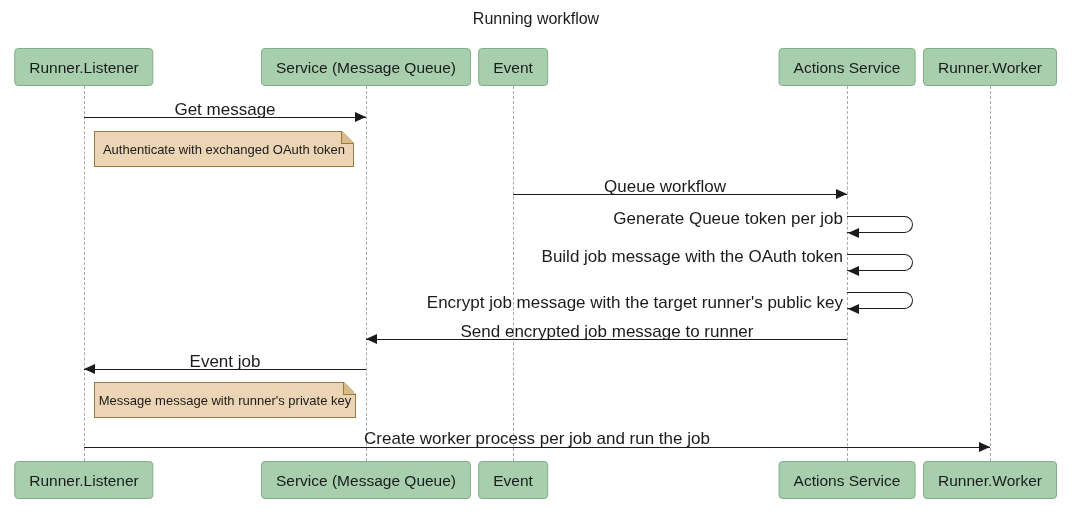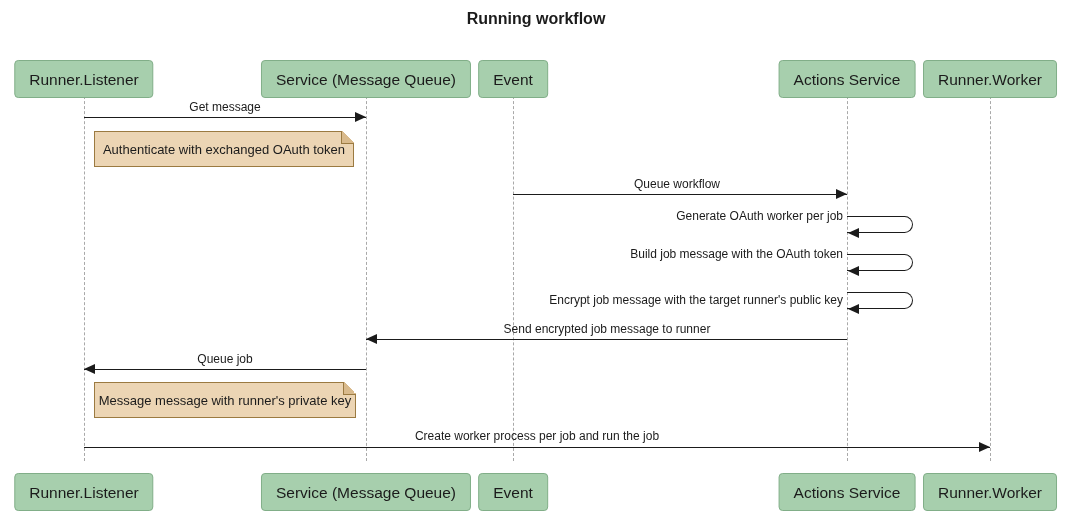--- a/index.html
+++ b/index.html
@@ -2,34 +2,34 @@
 <html style="--actor-fill: #a7cfad; --actor-border: #81ae88; --note-fill: #ecd5b4; --note-border: #9b7a41; --note-fold: #d9ba8c; --lifeline: #a9a9a9; --line: #1b1b1b; --text: #1b1b1b;"><head>
 <meta charset="utf-8">
 <style>
   html,body{margin:0;padding:0;background:#ffffff;}
   .canvas{
     position:relative;width:1072px;height:523px;background:#ffffff;overflow:hidden;
     font-family:"Liberation Sans", sans-serif;color:var(--text,#1b1b1b);
   }
   .title{
     position:absolute;left:0;top:10px;width:1072px;text-align:center;
-    font-size:16px;font-weight:bold;
+    font-size:16px;font-weight:normal;
   }
   .lifeline{
     position:absolute;top:86px;height:375px;width:0;
     border-left:1px dashed var(--lifeline,#a9a9a9);
   }
   .actor{
     position:absolute;transform:translateX(-50%);
     height:38px;line-height:38px;padding:0 14px;box-sizing:border-box;
     background:var(--actor-fill,#a7cfad);border:1px solid var(--actor-border,#81ae88);
-    border-radius:4px;font-size:15.5px;white-space:nowrap;text-align:center;margin-top:12px;
+    border-radius:4px;font-size:15.5px;white-space:nowrap;text-align:center;
   }
   .msg-label{
-    position:absolute;font-size:12px;white-space:nowrap;text-align:center;
+    position:absolute;font-size:17px;white-space:nowrap;text-align:center;
   }
   .msg-label.right-align{text-align:right;}
   .msg-line{
     position:absolute;height:1px;background:var(--line,#1b1b1b);
   }
   .head-r{
     position:absolute;width:0;height:0;
     border-left:11px solid var(--line,#1b1b1b);
     border-top:5px solid transparent;border-bottom:5px solid transparent;
   }
@@ -78,41 +78,41 @@
 
   <div class="msg-label" style="left:25px;top:100px;width:400px">Get message</div>
   <div class="msg-line" style="left:84px;top:117px;width:282px"></div>
   <div class="head-r" style="left:355px;top:112px"></div>
 
   <div class="note" style="left:94px;top:131px;width:260px;height:36px">
     <span>Authenticate with exchanged OAuth token</span>
     <span class="fold"></span>
   </div>
 
-  <div class="msg-label" style="left:477px;top:177px;width:400px">Queue workflow</div>
+  <div class="msg-label" style="left:465px;top:177px;width:400px">Queue workflow</div>
   <div class="msg-line" style="left:513px;top:194px;width:334px"></div>
   <div class="head-r" style="left:836px;top:189px"></div>
 
-  <div class="msg-label right-align" style="left:343px;top:209px;width:500px">Generate OAuth worker per job</div>
+  <div class="msg-label right-align" style="left:343px;top:209px;width:500px">Generate Queue token per job</div>
   <div class="self-loop" style="left:847px;top:216px"></div>
   <div class="head-l" style="left:848px;top:228px"></div>
 
   <div class="msg-label right-align" style="left:343px;top:247px;width:500px">Build job message with the OAuth token</div>
   <div class="self-loop" style="left:847px;top:254px"></div>
   <div class="head-l" style="left:848px;top:266px"></div>
 
   <div class="msg-label right-align" style="left:343px;top:293px;width:500px">Encrypt job message with the target runner's public key</div>
   <div class="self-loop" style="left:847px;top:292px"></div>
   <div class="head-l" style="left:848px;top:304px"></div>
 
   <div class="msg-label" style="left:407px;top:322px;width:400px">Send encrypted job message to runner</div>
   <div class="msg-line" style="left:366px;top:339px;width:481px"></div>
   <div class="head-l" style="left:366px;top:334px"></div>
 
-  <div class="msg-label" style="left:25px;top:352px;width:400px">Queue job</div>
+  <div class="msg-label" style="left:25px;top:352px;width:400px">Event job</div>
   <div class="msg-line" style="left:84px;top:369px;width:282px"></div>
   <div class="head-l" style="left:84px;top:364px"></div>
 
   <div class="note" style="left:94px;top:382px;width:262px;height:36px">
     <span>Message message with runner's private key</span>
     <span class="fold"></span>
   </div>
 
   <div class="msg-label" style="left:337px;top:429px;width:400px">Create worker process per job and run the job</div>
   <div class="msg-line" style="left:84px;top:447px;width:906px"></div>

